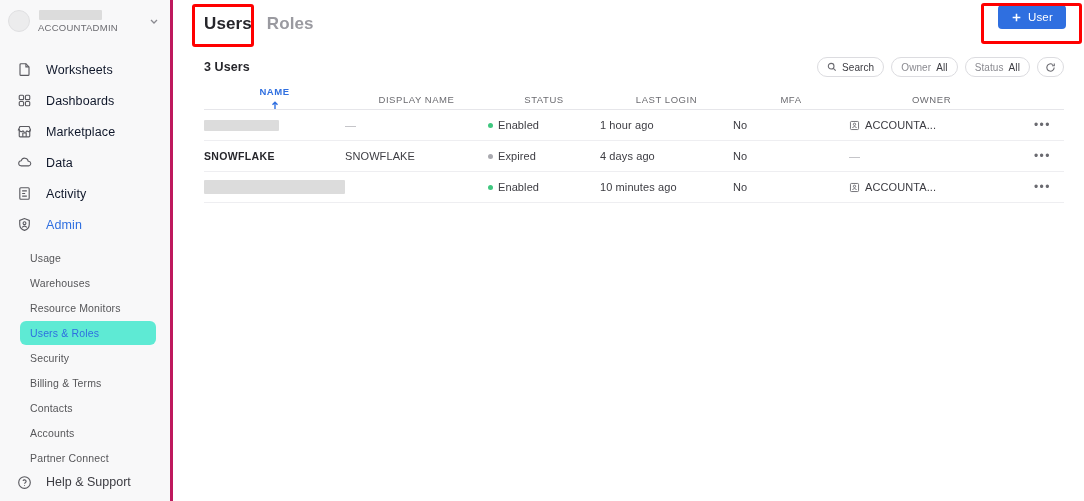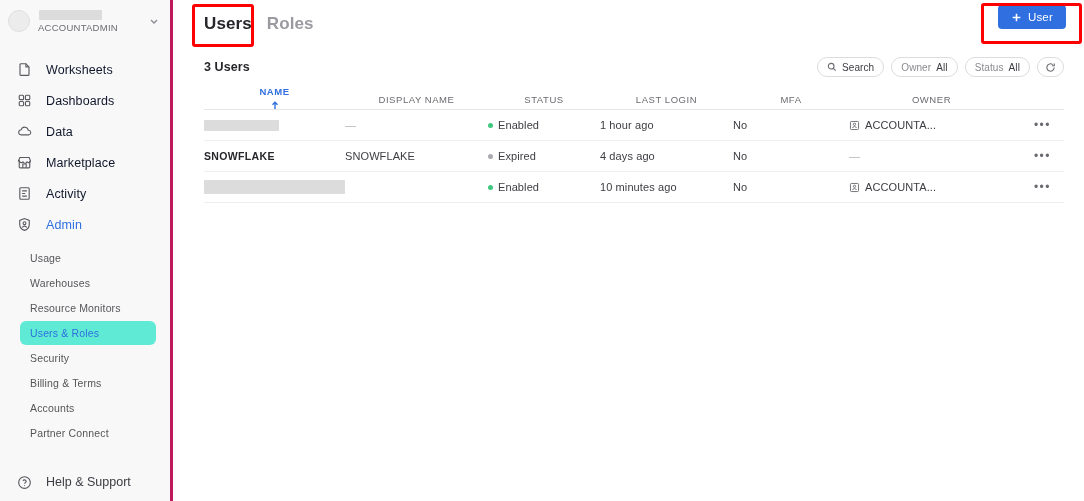--- a/index.html
+++ b/index.html
@@ -179,40 +179,40 @@
               <rect x="9" y="2.4" width="4.6" height="4.6" rx="1"></rect>
               <rect x="2.4" y="9" width="4.6" height="4.6" rx="1"></rect>
               <rect x="9" y="9" width="4.6" height="4.6" rx="1"></rect>
             </svg>
         </span>
         <span class="lbl">Dashboards</span>
       </div>
 
       <div class="nav-item">
         <span class="ico">
-          <svg width="16" height="16" viewBox="0 0 18 16" fill="none" stroke="currentColor" stroke-width="1.2">
-              <path d="M4.4 11.2a2.9 2.9 0 0 1 .4-5.77A4 4 0 0 1 12.6 6a2.6 2.6 0 0 1 .5 5.2z"></path>
-            </svg>
-        </span>
-        <span class="lbl">Data</span>
-      </div>
-
-      <div class="nav-item">
-        <span class="ico">
           <svg width="15" height="15" viewBox="0 0 16 16" fill="none" stroke="currentColor" stroke-width="1.2">
               <path d="M2.4 6.2v6.6a.9.9 0 0 0 .9.9h9.4a.9.9 0 0 0 .9-.9V6.2"></path>
               <path d="M1.6 6.2 3.1 2.6h9.8l1.5 3.6a2 2 0 0 1-3.9.6 2 2 0 0 1-4 0 2 2 0 0 1-3.9-.6z"></path>
               <path d="M6.2 13.7V9.6h3.6v4.1"></path>
             </svg>
         </span>
         <span class="lbl">Marketplace</span>
       </div>
 
       <div class="nav-item">
         <span class="ico">
+          <svg width="16" height="16" viewBox="0 0 18 16" fill="none" stroke="currentColor" stroke-width="1.2">
+              <path d="M4.4 11.2a2.9 2.9 0 0 1 .4-5.77A4 4 0 0 1 12.6 6a2.6 2.6 0 0 1 .5 5.2z"></path>
+            </svg>
+        </span>
+        <span class="lbl">Data</span>
+      </div>
+
+      <div class="nav-item">
+        <span class="ico">
           <svg width="15" height="15" viewBox="0 0 16 16" fill="none" stroke="currentColor" stroke-width="1.2">
               <rect x="3" y="1.9" width="10" height="12.2" rx="1"></rect>
               <path d="M5.5 5.2h5M5.5 8h3.2M5.5 10.8h5"></path>
             </svg>
         </span>
         <span class="lbl">Activity</span>
       </div>
 
       <div class="nav-item active">
         <span class="ico">
@@ -238,20 +238,23 @@
         <span class="lbl">Resource Monitors</span>
       </div>
       <div class="sub-item selected">
         <span class="lbl">Users &amp; Roles</span>
       </div>
       <div class="sub-item">
         <span class="lbl">Security</span>
       </div>
       <div class="sub-item">
         <span class="lbl">Billing &amp; Terms</span>
+      </div>
+      <div class="sub-item">
+        <span class="lbl">Contacts</span>
       </div>
       <div class="sub-item">
         <span class="lbl">Accounts</span>
       </div>
       <div class="sub-item">
         <span class="lbl">Partner Connect</span>
       </div>
     </div>
 
     <div class="help-row">

